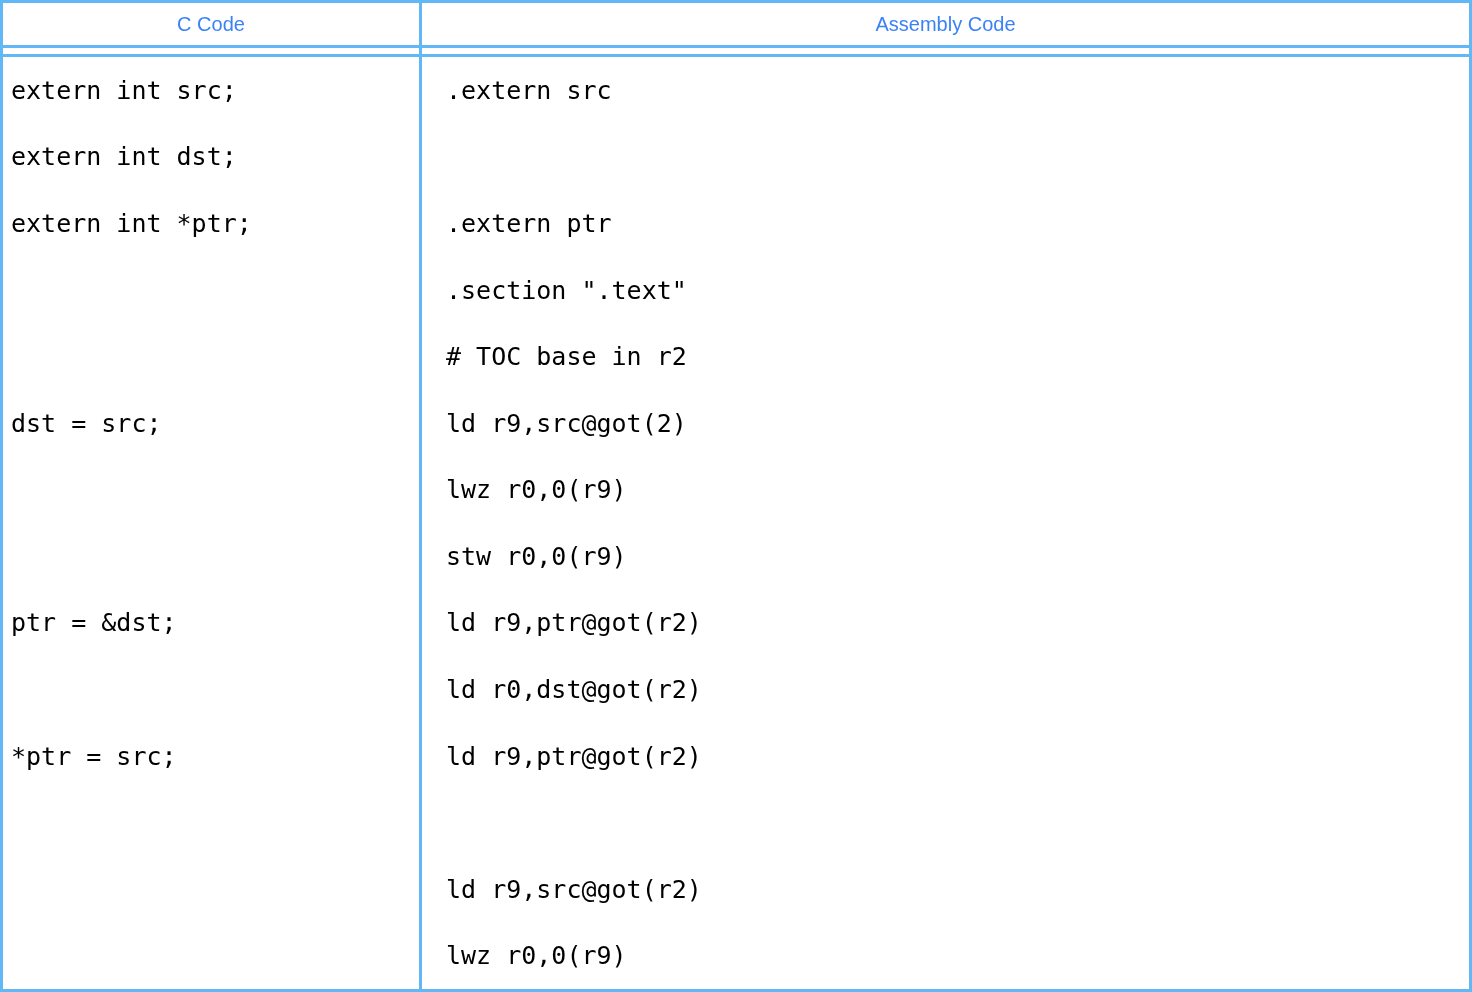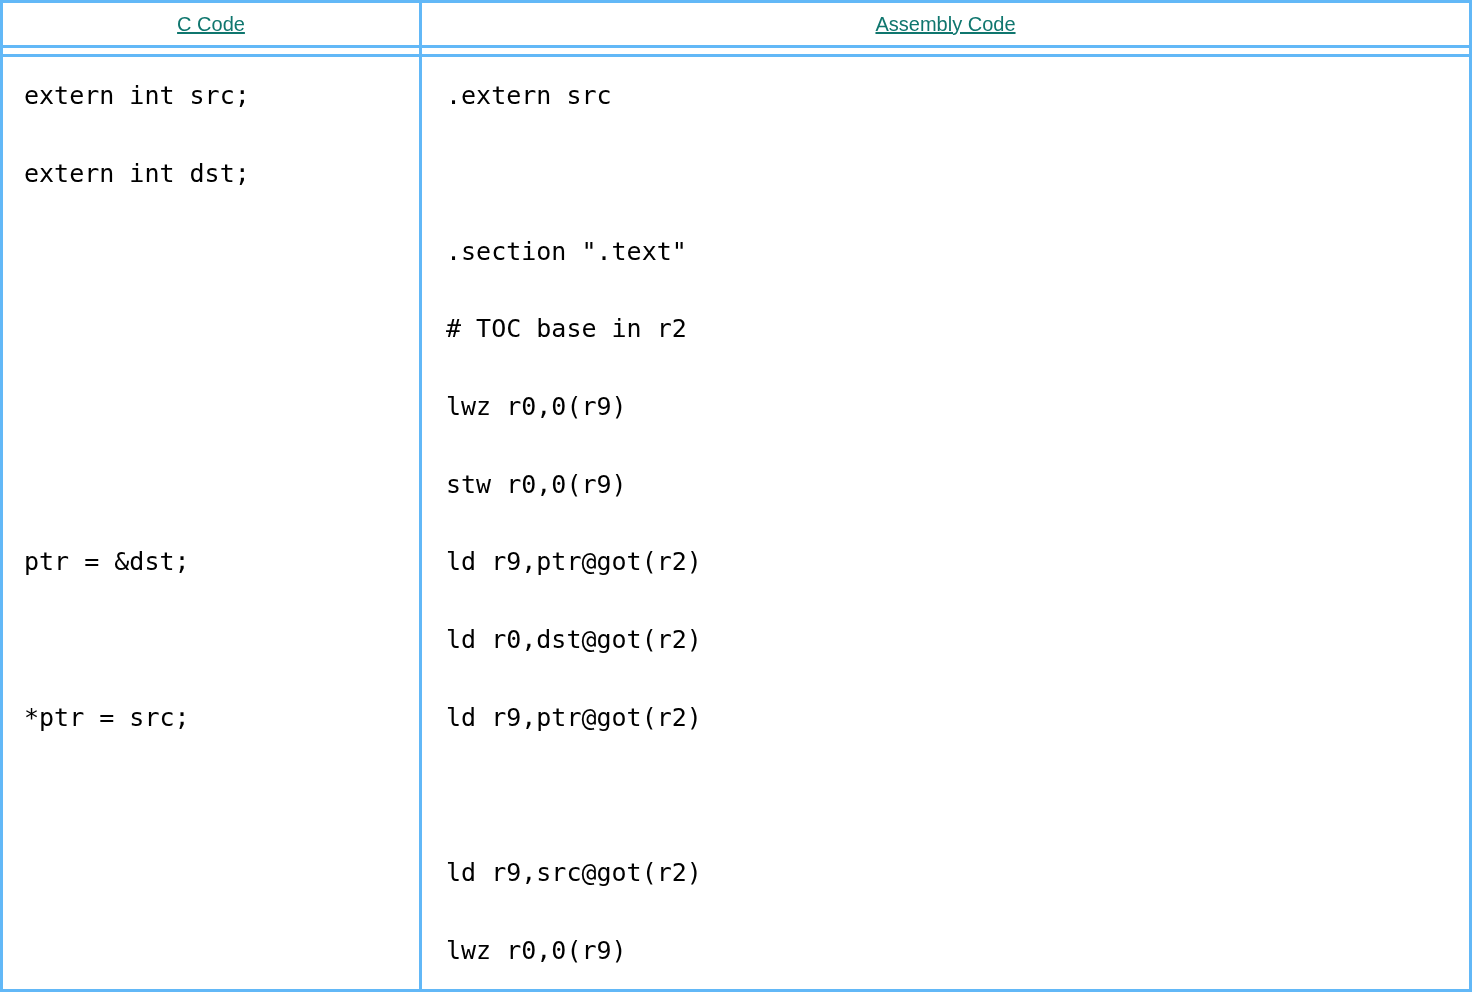--- a/index.html
+++ b/index.html
@@ -21,22 +21,21 @@
     height: 42px;
     display: flex;
     border-bottom: 3px solid #62b8f7;
   }
   .hcell {
     display: flex;
     align-items: center;
     justify-content: center;
     font-family: "Liberation Sans", sans-serif;
     font-size: 20px;
-    color: #0f766e;
-    text-decoration: underline;
+    color: #3b82f6;
   }
   .hcell.left {
     box-sizing: border-box;
     width: 419px;
     border-right: 3px solid #62b8f7;
   }
   .hcell.right { flex: 1; }
   .gap-row {
     flex: none;
     height: 6px;
@@ -61,21 +60,21 @@
   }
   .cell {
     display: flex;
     align-items: center;
     overflow: hidden;
   }
   .c-cell {
     box-sizing: border-box;
     width: 419px;
     border-right: 3px solid #62b8f7;
-    padding-left: 21px;
+    padding-left: 8px;
   }
   .asm-cell {
     flex: 1;
     padding-left: 24px;
   }
   .mono {
     font-family: "DejaVu Sans Mono", monospace;
     font-size: 25px;
     color: #000000;
     white-space: pre;
@@ -102,39 +101,55 @@
       <span class="mono">.extern src</span>
     </div>
   </div>
 
   <div class="row">
     <div class="cell c-cell">
       <span class="mono">extern int dst;</span>
     </div>
   </div>
 
+  <div class="row">
+    <div class="cell c-cell">
+      <span class="mono">extern int *ptr;</span>
+    </div>
+    <div class="cell asm-cell">
+      <span class="mono">.extern ptr</span>
+    </div>
+  </div>
 
   <div class="row">
     <div class="cell c-cell">
       <span class="mono"></span>
     </div>
     <div class="cell asm-cell">
       <span class="mono">.section ".text"</span>
     </div>
   </div>
 
   <div class="row">
     <div class="cell c-cell">
       <span class="mono"></span>
     </div>
     <div class="cell asm-cell">
       <span class="mono"># TOC base in r2</span>
     </div>
   </div>
 
+  <div class="row">
+    <div class="cell c-cell">
+      <span class="mono">dst = src;</span>
+    </div>
+    <div class="cell asm-cell">
+      <span class="mono">ld r9,src@got(2)</span>
+    </div>
+  </div>
 
   <div class="row">
     <div class="cell c-cell">
       <span class="mono"></span>
     </div>
     <div class="cell asm-cell">
       <span class="mono">lwz r0,0(r9)</span>
     </div>
   </div>
 

